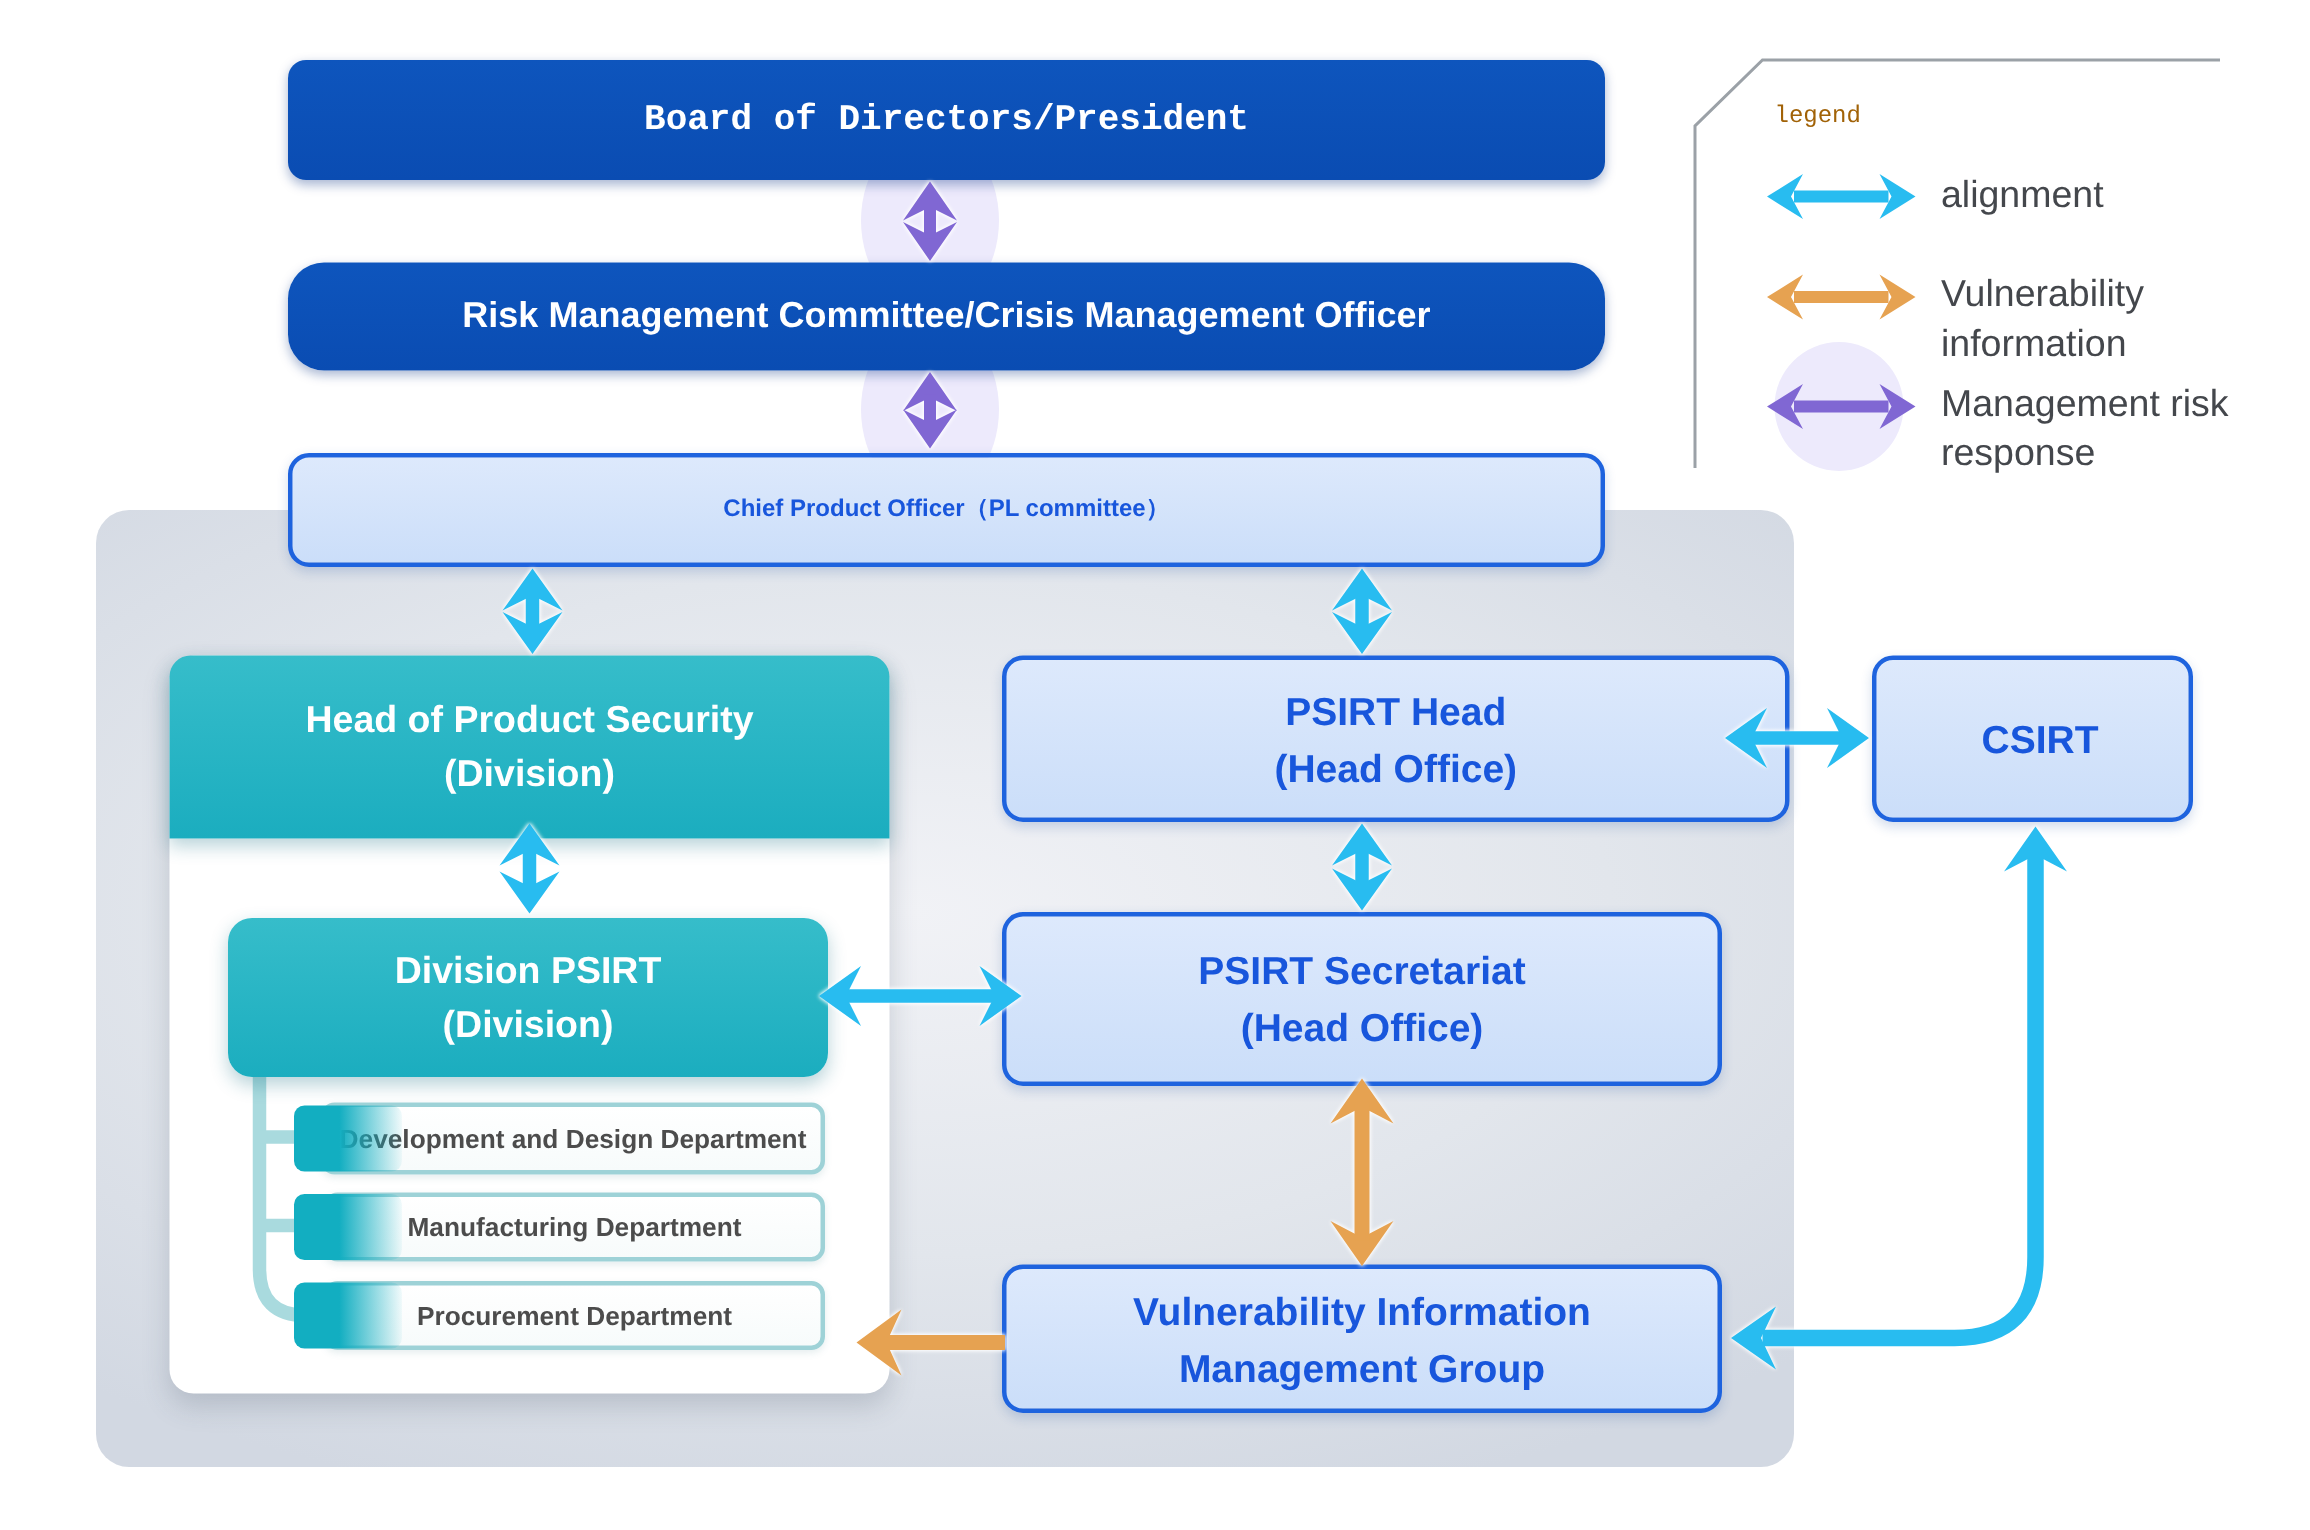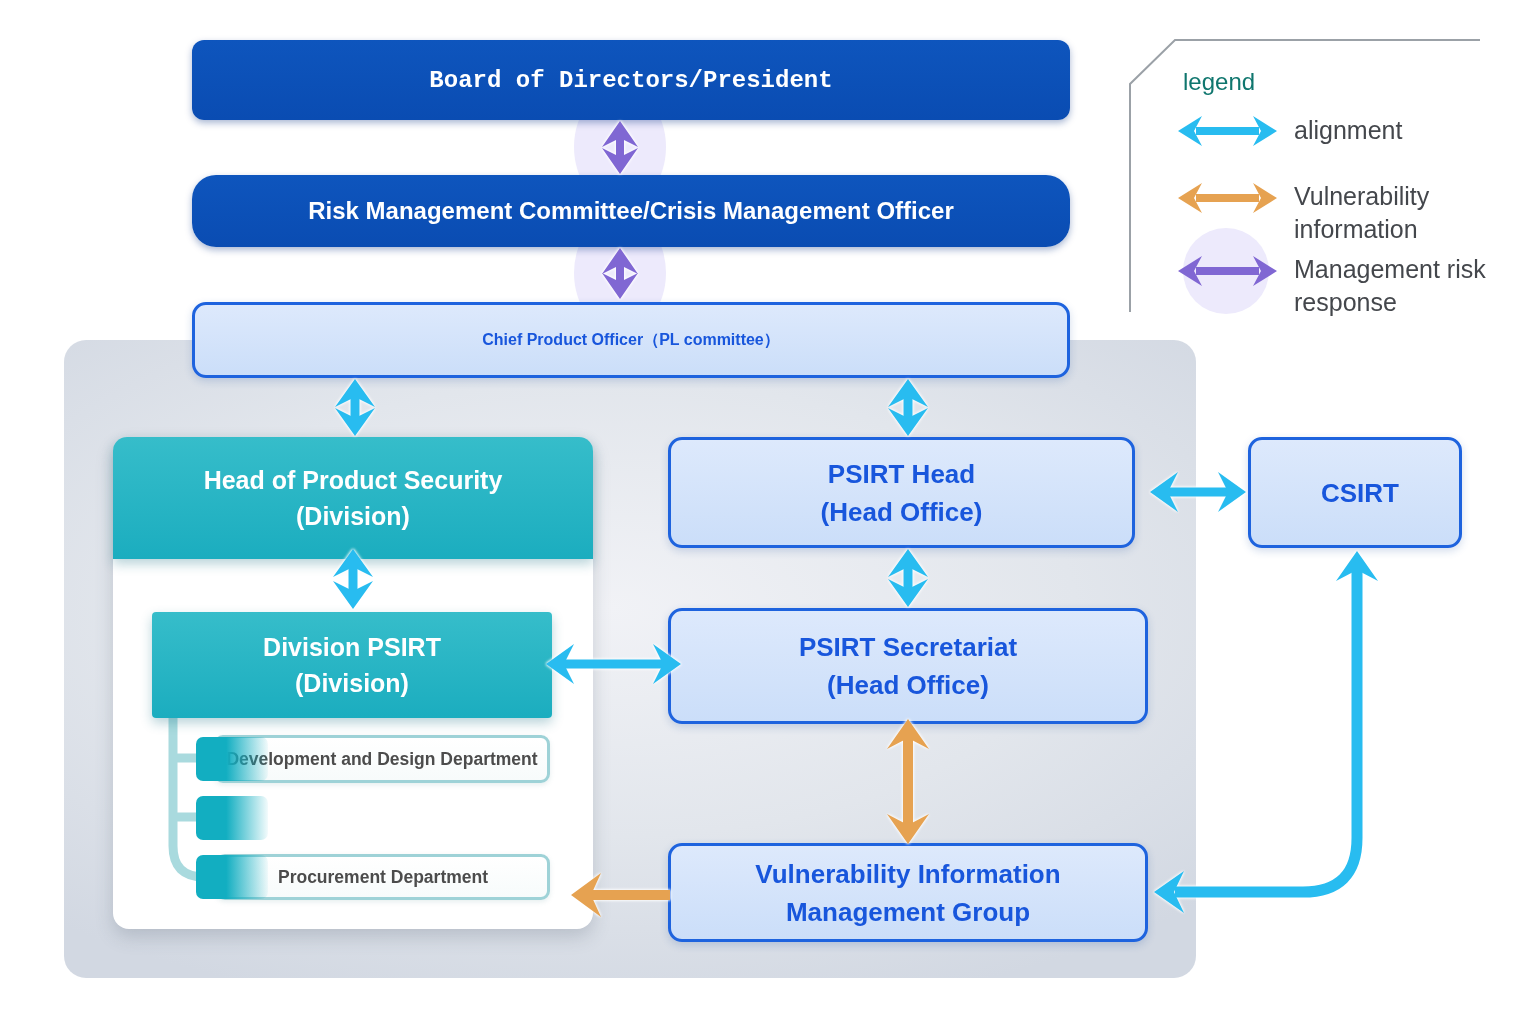--- a/index.html
+++ b/index.html
@@ -46,21 +46,21 @@
     border:3px solid #9ed2d7;border-radius:9px;color:#4c4c4c;
     font-size:17.5px;font-weight:bold;z-index:3;
     display:flex;align-items:center;justify-content:center;text-align:center;
     box-shadow:0 2px 5px rgba(90,140,150,.15);
   }
   .tab{
     background:linear-gradient(90deg,#12aec1 0%,#12aec1 42%,rgba(18,174,193,0.05) 100%);
     border-radius:7px;width:72px;height:44px;z-index:4;
   }
   
-  .legend-title{color:#0f766e;font-size:24px;z-index:3;}
+  .legend-title{color:#a16207;font-size:16px;z-index:3;font-family:Liberation Mono, monospace;}
   .legend-label{color:#44474c;font-size:25px;font-weight:normal;line-height:33px;z-index:3;}
 </style>
 </head>
 <body>
 
 <div id="canvas">
 
   <div class="abs gray-panel"></div>
   <div class="abs white-panel"></div>
 
@@ -83,36 +83,39 @@
     <div class="lines">Risk Management Committee/Crisis Management Officer</div>
   </div>
   <div class="abs node lightblue" style="left:192px;top:302px;width:878px;height:76px;font-size:16px;">
     <div class="lines">Chief Product Officer（PL committee）</div>
   </div>
 
   <div class="abs node teal" style="left:113px;top:437px;width:480px;height:122px;border-radius:14px 14px 0 0;">
     <div class="lines">Head of Product Security
 (Division)</div>
   </div>
-  <div class="abs node teal" style="left:152px;top:612px;width:400px;height:106px;border-radius:4px;">
+  <div class="abs node teal" style="left:152px;top:612px;width:400px;height:106px;border-radius:16px;">
     <div class="lines">Division PSIRT
 (Division)</div>
   </div>
 
   <div class="abs dept" style="left:214px;top:735px;width:336px;height:48px;">
     <span>Development and Design Department</span>
+  </div>
+  <div class="abs dept" style="left:216px;top:795px;width:334px;height:46px;">
+    <span>Manufacturing Department</span>
   </div>
   <div class="abs dept" style="left:216px;top:854px;width:334px;height:46px;">
     <span>Procurement Department</span>
   </div>
   <div class="abs tab" style="left:196px;top:737px;"></div>
   <div class="abs tab" style="left:196px;top:796px;"></div>
   <div class="abs tab" style="left:196px;top:855px;"></div>
 
-  <div class="abs node lightblue" style="left:668px;top:437px;width:467px;height:111px;">
+  <div class="abs node lightblue" style="left:668px;top:437px;width:525px;height:111px;">
     <div class="lines">PSIRT Head
 (Head Office)</div>
   </div>
   <div class="abs node lightblue" style="left:1248px;top:437px;width:214px;height:111px;padding-left:10px;">
     <div class="lines">CSIRT</div>
   </div>
   <div class="abs node lightblue" style="left:668px;top:608px;width:480px;height:116px;justify-content:center;">
     <div class="lines">PSIRT Secretariat
 (Head Office)</div>
   </div>

